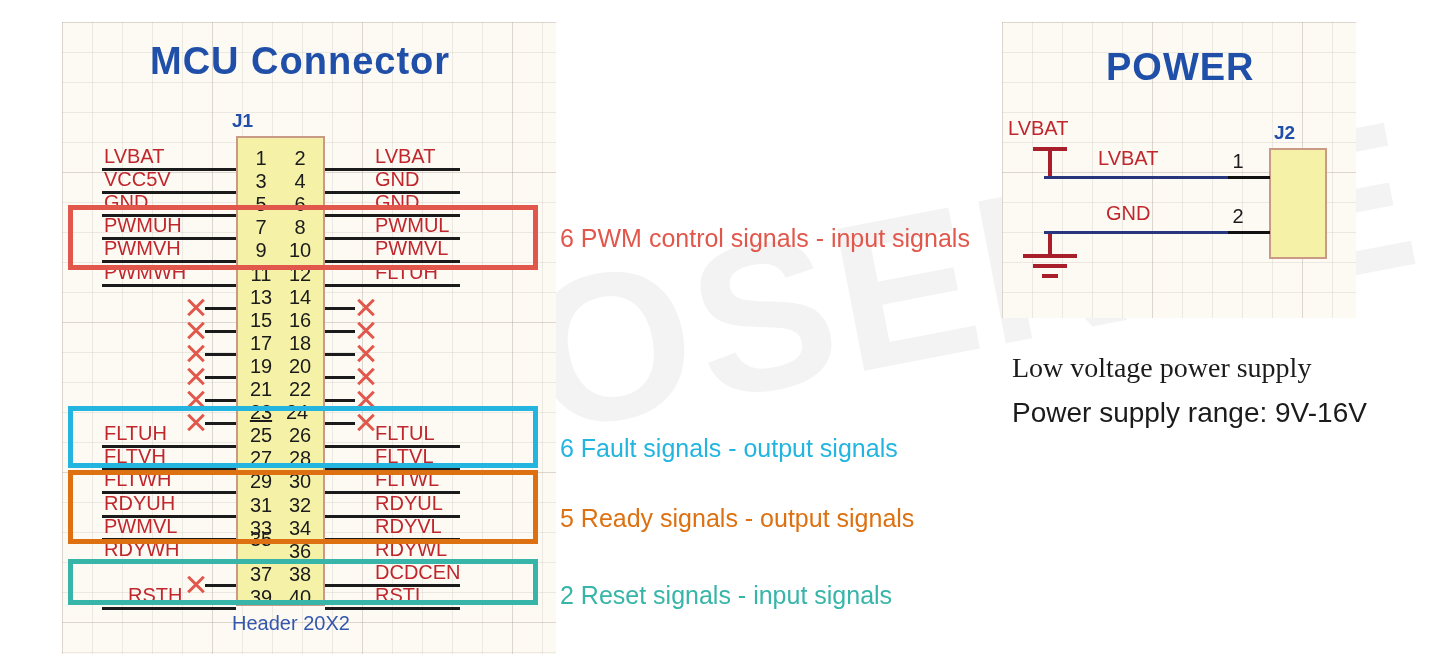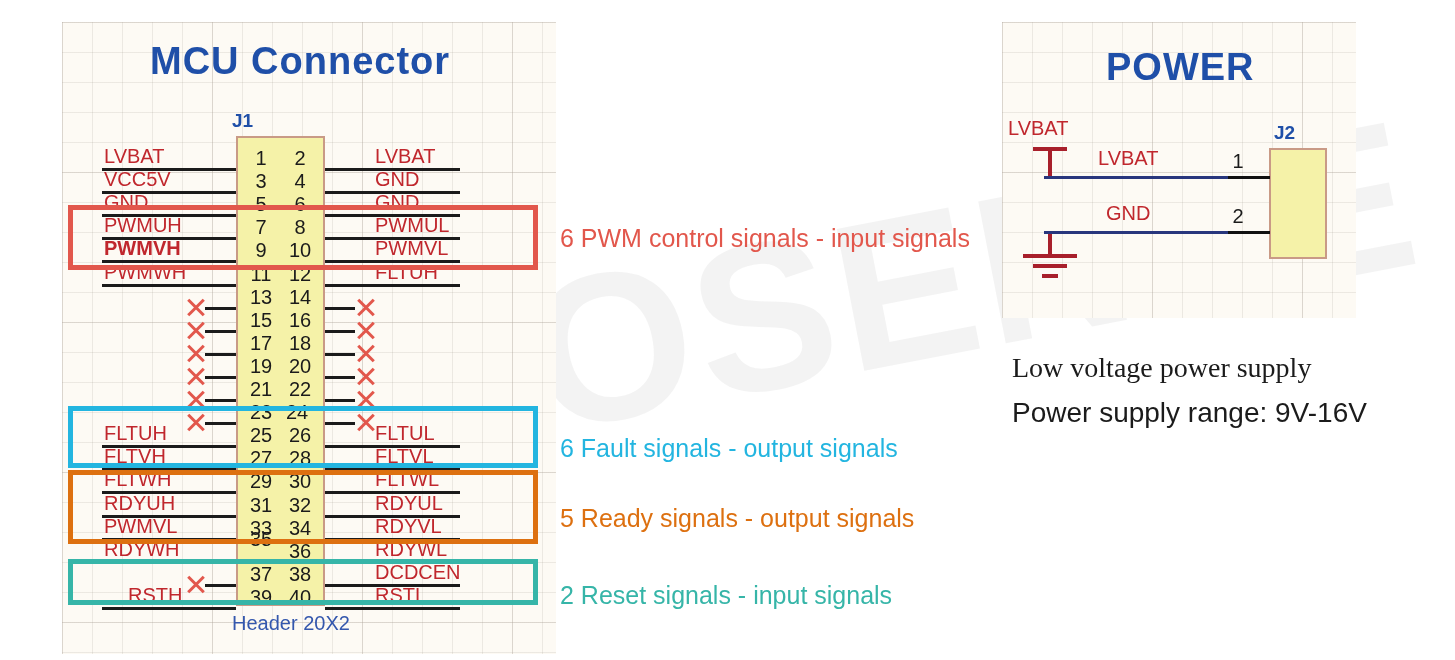--- a/index.html
+++ b/index.html
@@ -101,21 +101,21 @@
     <div class="net" style="left: 375px; top: 192px;">GND</div>
     <div class="pinnum" style="left: 244px; top: 216.3px;">7</div>
     <div class="pinnum" style="left: 283px; top: 216.3px;">8</div>
     <div class="wire" style="left: 102px; top: 237px; width: 134px;"></div>
     <div class="net" style="left: 104px; top: 215px;">PWMUH</div>
     <div class="wire" style="left: 325px; top: 237px; width: 135px;"></div>
     <div class="net" style="left: 375px; top: 215px;">PWMUL</div>
     <div class="pinnum" style="left: 244px; top: 239.4px;">9</div>
     <div class="pinnum" style="left: 283px; top: 239.4px;">10</div>
     <div class="wire" style="left: 102px; top: 260px; width: 134px;"></div>
-    <div class="net" style="left: 104px; top: 238px; font-weight: bold;">PWMVH</div>
+    <div class="net" style="left: 104px; top: 238px;">PWMVH</div>
     <div class="wire" style="left: 325px; top: 260px; width: 135px;"></div>
     <div class="net" style="left: 375px; top: 238px;">PWMVL</div>
     <div class="pinnum" style="left: 244px; top: 262.5px;">11</div>
     <div class="pinnum" style="left: 283px; top: 262.5px;">12</div>
     <div class="wire" style="left: 102px; top: 284px; width: 134px;"></div>
     <div class="net" style="left: 104px; top: 262px;">PWMWH</div>
     <div class="wire" style="left: 325px; top: 284px; width: 135px;"></div>
     <div class="net" style="left: 375px; top: 262px;">FLTUH</div>
     <div class="pinnum" style="left: 244px; top: 285.6px;">13</div>
     <div class="pinnum" style="left: 283px; top: 285.6px;">14</div>
@@ -140,21 +140,21 @@
     <div class="wire" style="left: 205px; top: 376px; width: 31px;"></div>
     <div class="xmark" style="left: 185px; top: 365px;"></div>
     <div class="wire" style="left: 325px; top: 376px; width: 30px;"></div>
     <div class="xmark" style="left: 355px; top: 365px;"></div>
     <div class="pinnum" style="left: 244px; top: 378px;">21</div>
     <div class="pinnum" style="left: 283px; top: 378px;">22</div>
     <div class="wire" style="left: 205px; top: 399px; width: 31px;"></div>
     <div class="xmark" style="left: 185px; top: 388px;"></div>
     <div class="wire" style="left: 325px; top: 399px; width: 30px;"></div>
     <div class="xmark" style="left: 355px; top: 388px;"></div>
-    <div class="pinnum" style="left: 244px; top: 401.1px;">23</div>
+    <div class="pinnum" style="left: 244px; top: 401.1px; text-decoration: underline;">23</div>
     <div class="pinnum" style="left: 280px; top: 401.1px;">24</div>
     <div class="wire" style="left: 205px; top: 422px; width: 31px;"></div>
     <div class="xmark" style="left: 185px; top: 411px;"></div>
     <div class="wire" style="left: 325px; top: 422px; width: 30px;"></div>
     <div class="xmark" style="left: 355px; top: 411px;"></div>
     <div class="pinnum" style="left: 244px; top: 424.2px;">25</div>
     <div class="pinnum" style="left: 283px; top: 424.2px;">26</div>
     <div class="wire" style="left: 102px; top: 445px; width: 134px;"></div>
     <div class="net" style="left: 104px; top: 423px;">FLTUH</div>
     <div class="wire" style="left: 325px; top: 445px; width: 135px;"></div>

